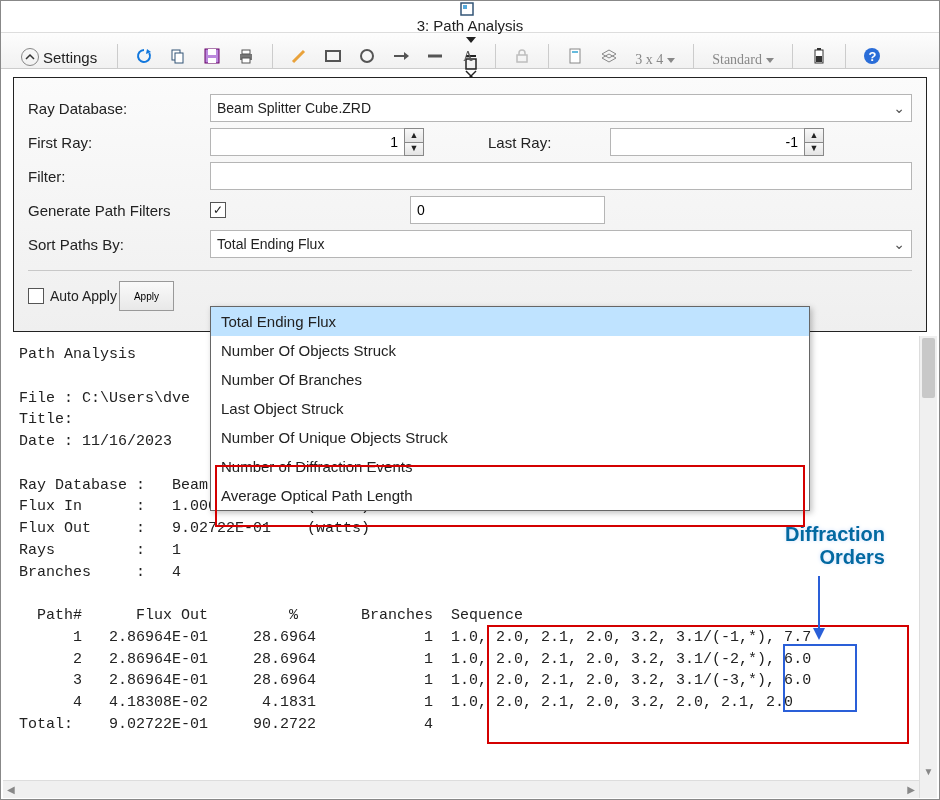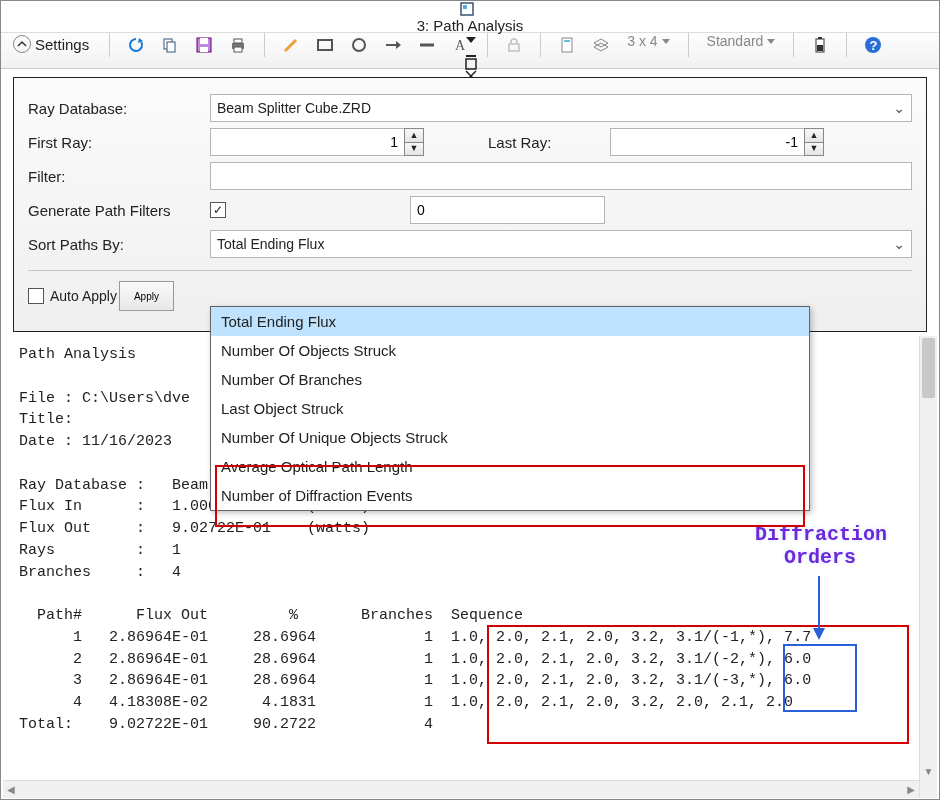--- a/index.html
+++ b/index.html
@@ -35,23 +35,23 @@
     width: 28px; height: 28px;
     display: inline-flex; align-items: center; justify-content: center;
     margin-left: 2px;
     font-size: 14px;
   }
   .titlebar .winbtn svg { width: 12px; height: 12px; }
 
   
   .toolbar {
     display: flex;
-    align-items: flex-start;
+    align-items: flex-end;
     height: 36px;
-    padding: 0 6px;
+    padding: 0 14px;
     gap: 10px;
     border-bottom: 1px solid #ccc;
     background: linear-gradient(#fdfdfd, #f1f1f1);
   }
   .toolbar .sep {
     width: 1px; height: 24px; background: #ccc; margin: 0 4px;
   }
   .toolbar .tbtn {
     width: 24px; height: 24px;
     display: inline-flex; align-items: center; justify-content: center;
@@ -62,21 +62,21 @@
     display: inline-flex; align-items: center; gap: 4px;
     padding: 2px 6px;
     font-size: 15px;
   }
   .toolbar .chevcirc {
     width: 18px; height: 18px; border: 1px solid #888; border-radius: 50%;
     display: inline-flex; align-items: center; justify-content: center;
   }
   .toolbar .dropdown-label {
     display: inline-flex; align-items: center; gap: 4px;
-    color: #888; padding: 0 4px;
+    color: #888; padding: 0 4px; font-family: Liberation Serif, serif;
   }
   .toolbar .dropdown-label svg.caret { width: 8px; height: 8px; }
 
   
   .panel {
     margin: 8px 12px 4px 12px;
     border: 1px solid #222;
     background: linear-gradient(#fbfbfb, #efefef);
     padding: 10px 14px 14px 14px;
     position: relative;
@@ -190,25 +190,25 @@
   .hscroll {
     position: absolute; left: 0; right: 18px; bottom: 0; height: 18px;
     background: #f0f0f0; border-top: 1px solid #ddd;
     display: flex; align-items: center; justify-content: space-between;
     color: #888; font-size: 10px; padding: 0 4px;
   }
 
   
   .callout {
     position: absolute;
-    color: #6d28d9;
-    font-family: Liberation Mono, monospace;
+    color: #0369a1;
+    font-family: Liberation Sans, sans-serif;
     font-size: 20px;
     font-weight: 600;
-    text-align: center;
+    text-align: right;
     text-shadow: 0 0 4px #cfe0ff;
     pointer-events: none;
   }
   .arrow-svg { position: absolute; pointer-events: none; }
   .redbox {
     position: absolute; border: 2px solid #d40000; pointer-events: none;
   }
   .bluebox {
     position: absolute; border: 2px solid #2a5fd8; pointer-events: none;
   }
@@ -420,22 +420,22 @@
     </span>
     <button class="btn">Apply</button>
   </div>
 
   <div class="dropdown">
     <div class="opt sel">Total Ending Flux</div>
     <div class="opt">Number Of Objects Struck</div>
     <div class="opt">Number Of Branches</div>
     <div class="opt">Last Object Struck</div>
     <div class="opt">Number Of Unique Objects Struck</div>
+    <div class="opt">Number of Diffraction Events</div>
     <div class="opt">Average Optical Path Length</div>
-    <div class="opt">Number of Diffraction Events</div>
     <div class="hlbox" style="top:158px;height:62px"></div>
   </div>
 </div>
 
 <div class="output-wrap">
   <div class="output"><span>Path Analysis</span>
 
 <span>File : C:\Users\dve                                                        eamSplitter</span>
 <span>Title:</span>
 <span>Date : 11/16/2023</span>

